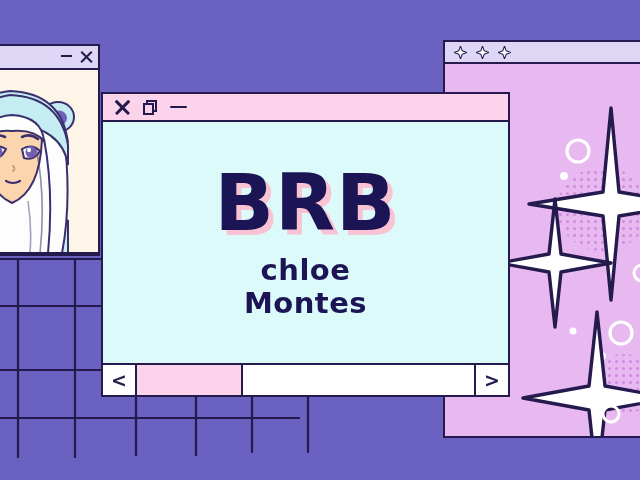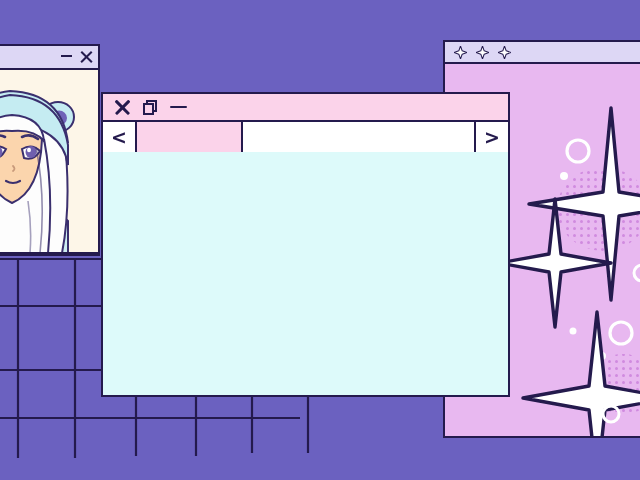--- a/index.html
+++ b/index.html
@@ -375,20 +375,27 @@
   <div class="win win-main">
     <div class="titlebar">
       <span class="mw-x"></span>
       <span class="mw-sq">
         <span class="back"></span>
           <span class="front"></span>
       </span>
       <span class="mw-min"></span>
     </div>
 
+    <div class="win-body main-canvas">
+      <p class="brb">BRB</p>
+      <p class="handle">
+        <span>chloe</span><br>
+        <span>Montes</span>
+      </p>
+    </div>
 
     <div class="scrollbar">
       <div class="sb-btn left">&lt;</div>
       <div class="sb-track">
         <div class="sb-thumb"></div>
       </div>
       <div class="sb-btn right">&gt;</div>
     </div>
   </div>
 

